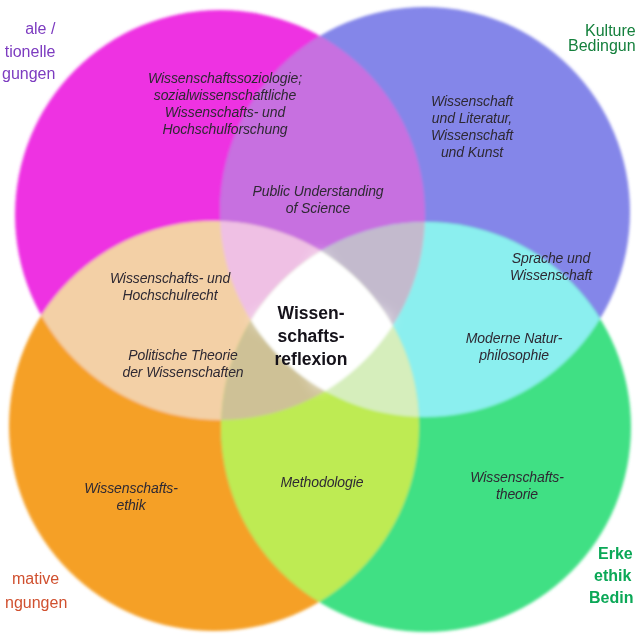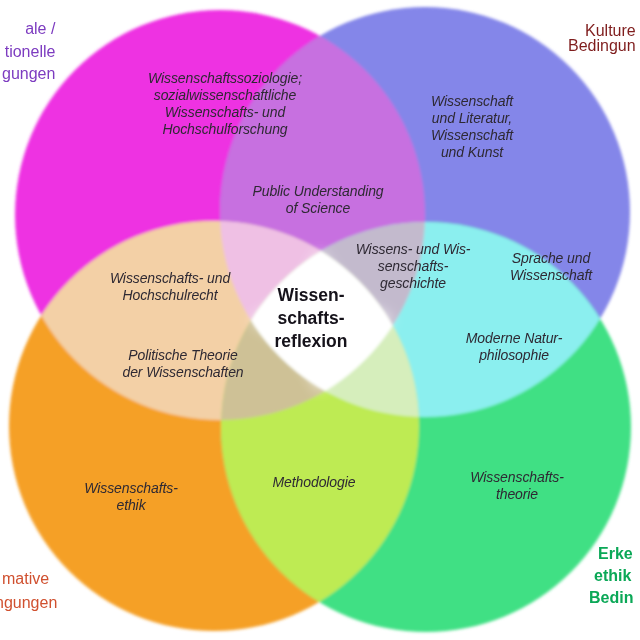--- a/index.html
+++ b/index.html
@@ -12,22 +12,22 @@
     font-size:14px;line-height:17px;color:#2e2933;letter-spacing:-0.1px;font-style:italic;
   }
   .center-title{
     position:absolute;transform:translate(-50%,-50%);
     text-align:center;white-space:pre-line;
     font-size:17.5px;line-height:23px;font-weight:bold;color:#15121a;
   }
   .corner{position:absolute;font-size:16px;line-height:22.5px;white-space:pre-line;text-align:right;}
   .corner-line{position:absolute;font-size:16px;white-space:nowrap;}
   .c-tl{color:#7d3cc0;}
-  .c-tr{color:#7f1d1d;}
-  .c-bl{color:#d0502f;}
+  .c-tr{color:#15803d;}
+  .c-bl{color:#d0502f;margin-left:10px;}
   .c-br{color:#0ba857;font-weight:bold;}
 </style>
 </head>
 <body>
 
 <div id="stage">
 
   <svg id="venn-svg" width="640" height="640" viewBox="0 0 640 640">
     <defs>
       <clipPath id="cM">
@@ -126,36 +126,33 @@
 Wissenschafts- und
 Hochschulforschung</div>
   <div class="region-label" style="left:318px;top:200px">Public Understanding
 of Science</div>
   <div class="region-label" style="left:472px;top:127px">Wissenschaft
 und Literatur,
 Wissenschaft
 und Kunst</div>
   <div class="region-label" style="left:551px;top:267px">Sprache und
 Wissenschaft</div>
-  <div class="region-label" style="left:413px;top:266px">Wissens- und Wis-
-senschafts-
-geschichte</div>
   <div class="region-label" style="left:170px;top:287px">Wissenschafts- und
 Hochschulrecht</div>
   <div class="region-label" style="left:183px;top:364px">Politische Theorie
 der Wissenschaften</div>
   <div class="region-label" style="left:514px;top:347px">Moderne Natur-
 philosophie</div>
   <div class="region-label" style="left:131px;top:497px">Wissenschafts-
 ethik</div>
-  <div class="region-label" style="left:314px;top:482px">Methodologie</div>
+  <div class="region-label" style="left:322px;top:482px">Methodologie</div>
   <div class="region-label" style="left:517px;top:486px">Wissenschafts-
 theorie</div>
 
-  <div class="center-title" style="left:311px;top:318px">Wissen-
+  <div class="center-title" style="left:311px;top:336px">Wissen-
 schafts-
 reflexion</div>
 
   <div class="corner c-tl" style="left:2px;top:18px">ale /
 tionelle
 gungen</div>
 
   <div class="corner-line c-tr" style="left:585px;top:22px">Kulture</div>
   <div class="corner-line c-tr" style="left:568px;top:37px">Bedingun</div>
 

